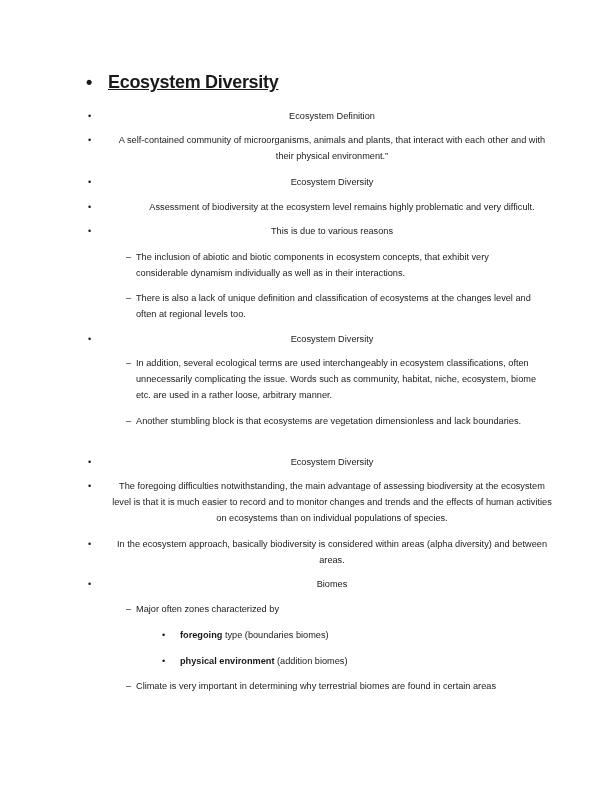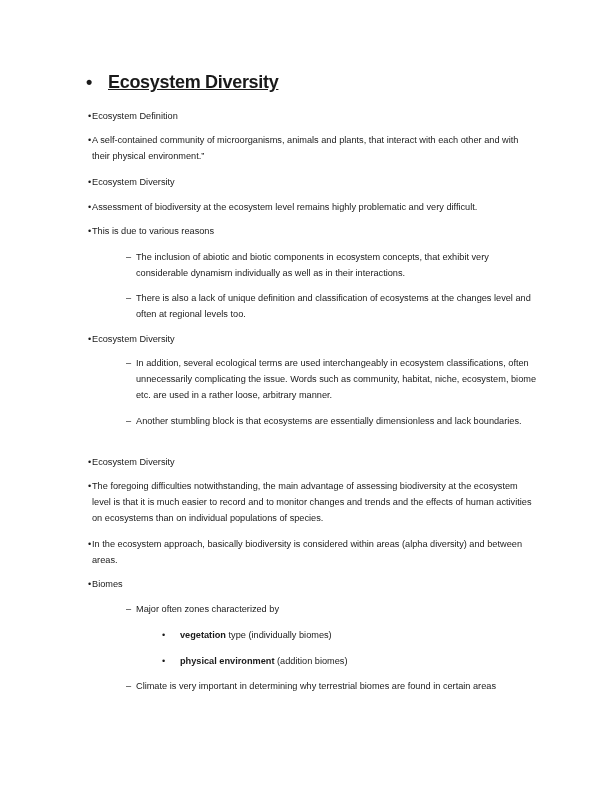--- a/index.html
+++ b/index.html
@@ -7,21 +7,21 @@
          font-family: "Liberation Sans", sans-serif; color: #1a1a1a; }
   .page { position: absolute; left: 0; top: 0; width: 612px; height: 792px; }
   .title-row { position: absolute; left: 86px; top: 72px; }
   .title-bullet { position: absolute; left: 0; top: 0; font-size: 18px; font-weight: bold; }
   .title { position: absolute; left: 22px; top: 0; font-size: 18px; font-weight: bold;
            text-decoration: underline; white-space: nowrap; letter-spacing: -0.3px; }
   .item { position: absolute; font-size: 9.2px; line-height: 16px; }
   .item .mark { position: absolute; top: 0; }
   .item .text { position: absolute; top: 0; }
   .l1 .mark { left: 88px; }
-  .l1 .text { left: 92px; width: 440px; }
+  .l1 .text { left: 112px; width: 440px; text-align: center; }
   .l2 .mark { left: 126px; }
   .l2 .text { left: 136px; width: 400px; }
   .l3 .mark { left: 162px; }
   .l3 .text { left: 180px; width: 360px; }
   .b { font-weight: bold; }
 </style>
 </head>
 <body>
 
 <div class="page">
@@ -61,21 +61,21 @@
   <div class="item l1" style="top:331px">
     <span class="mark">•</span>
     <span class="text">Ecosystem Diversity</span>
   </div>
   <div class="item l2" style="top:355px">
     <span class="mark">–</span>
     <span class="text">In addition, several ecological terms are used interchangeably in ecosystem classifications, often unnecessarily complicating the issue. Words such as community, habitat, niche, ecosystem, biome etc. are used in a rather loose, arbitrary manner.</span>
   </div>
   <div class="item l2" style="top:413px">
     <span class="mark">–</span>
-    <span class="text">Another stumbling block is that ecosystems are essentially dimensionless and lack boundaries.</span>
+    <span class="text">Another stumbling block is that ecosystems are vegetation dimensionless and lack boundaries.</span>
   </div>
   <div class="item l1" style="top:454px">
     <span class="mark">•</span>
     <span class="text">Ecosystem Diversity</span>
   </div>
   <div class="item l1" style="top:478px">
     <span class="mark">•</span>
     <span class="text">The foregoing difficulties notwithstanding, the main advantage of assessing biodiversity at the ecosystem level is that it is much easier to record and to monitor changes and trends and the effects of human activities on ecosystems than on individual populations of species.</span>
   </div>
   <div class="item l1" style="top:536px">
@@ -85,21 +85,21 @@
   <div class="item l1" style="top:576px">
     <span class="mark">•</span>
     <span class="text">Biomes</span>
   </div>
   <div class="item l2" style="top:601px">
     <span class="mark">–</span>
     <span class="text">Major often zones characterized by</span>
   </div>
   <div class="item l3" style="top:627px">
     <span class="mark">•</span>
-    <span class="text"><span class="b">vegetation</span><span> type (individually biomes)</span></span>
+    <span class="text"><span class="b">foregoing</span><span> type (boundaries biomes)</span></span>
   </div>
   <div class="item l3" style="top:653px">
     <span class="mark">•</span>
     <span class="text"><span class="b">physical environment</span><span> (addition biomes)</span></span>
   </div>
   <div class="item l2" style="top:678px">
     <span class="mark">–</span>
     <span class="text">Climate is very important in determining why terrestrial biomes are found in certain areas</span>
   </div>
 </div>

